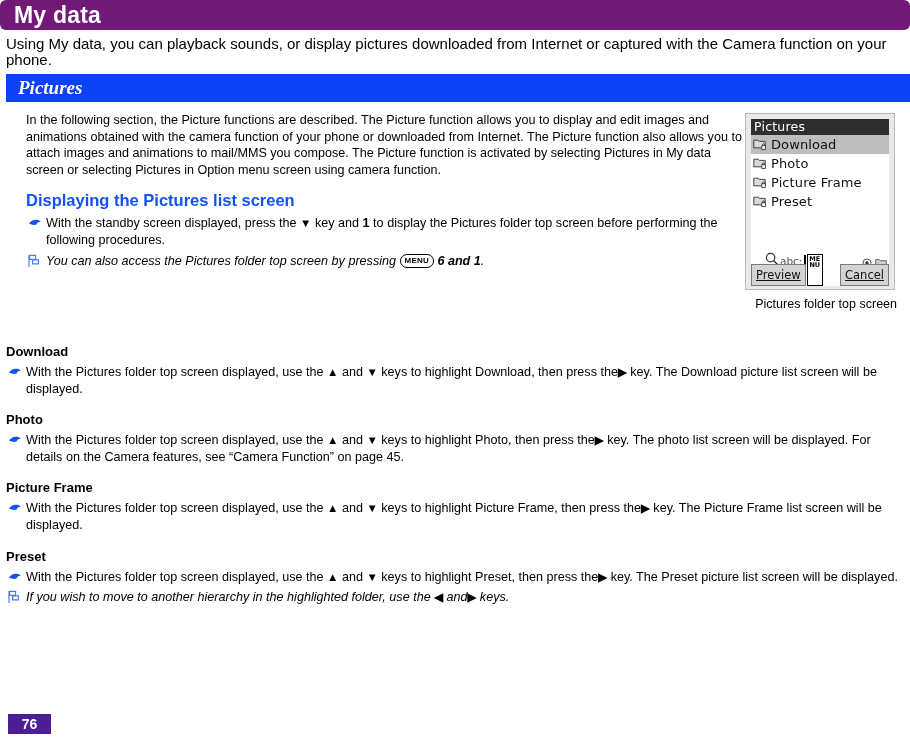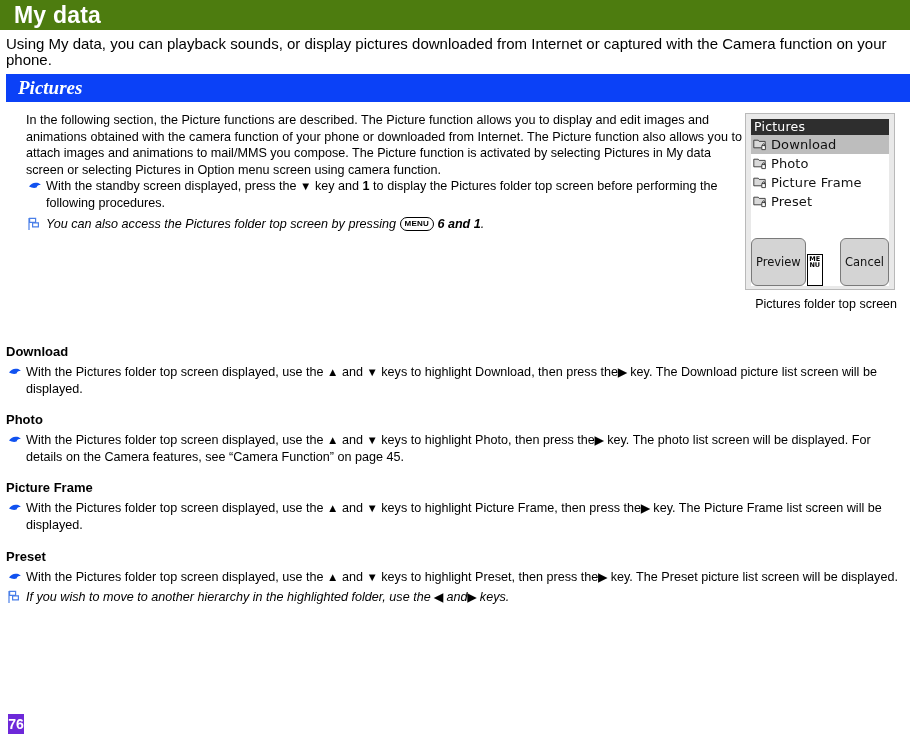--- a/index.html
+++ b/index.html
@@ -15,21 +15,22 @@
     color: #000000;
     overflow: hidden;
   }
 
   
   .title-bar {
     position: absolute;
     left: 0; top: 0;
     width: 910px;
     height: 30px;
-    background: #4d7c0f;
+    background: #701a75;
+    border-radius: 6px;
   }
   .title-bar .title-text {
     position: absolute;
     left: 14px;
     top: 1px;
     font-size: 23px;
     font-weight: bold;
     color: #ffffff;
     letter-spacing: 0.2px;
     line-height: 28px;
@@ -236,26 +237,27 @@
   }
   .ps-softkeys {
     display: flex;
     align-items: flex-end;
     height: 17px;
     position: relative;
   }
   .softkey {
     background: #d4d4d4;
     border: 1px solid #7a7a7a;
-    border-radius: 6px;
+    border-radius: 0;
     font-size: 11.5px;
     line-height: 14px;
-    padding: 16px 4px;
+    padding: 3px 4px;
     color: #111;
     font-family: "DejaVu Sans", sans-serif;
+    text-decoration: underline;
   }
   .softkey.left { margin-left: 0px; }
   .softkey.right { position: absolute; right: 0px; }
   .menu-glyph {
     width: 16px;
     height: 32px;
     background: #ffffff;
     border: 1.5px solid #000;
     margin-left: 1px;
     font-size: 6.5px;
@@ -271,23 +273,23 @@
     font-size: 12.5px;
     text-align: right;
     line-height: 16px;
   }
 
   
   .page-num {
     position: absolute;
     left: 8px;
     top: 714px;
-    width: 16px;
+    width: 43px;
     height: 20px;
-    background: #6d28d9;
+    background: #4c1d95;
     color: #ffffff;
     font-size: 14px;
     font-weight: bold;
     text-align: center;
     line-height: 20px;
   }
 </style>
 </head>
 <body>
 
@@ -298,20 +300,21 @@
 <div class="intro">Using My data, you can playback sounds, or display pictures downloaded from Internet or captured with the Camera function on your phone.</div>
 
 <div class="section-bar">
   <div class="section-text">Pictures</div>
 </div>
 
 <div class="body-col">
 
   <p class="para">In the following section, the Picture functions are described.  The Picture function allows you to display and edit images and animations obtained with the camera function of your phone or downloaded from Internet.  The Picture function also allows you to attach images and animations to mail/MMS you compose.  The Picture function is activated by selecting Pictures in My data screen or selecting Pictures in Option menu screen using camera function.</p>
 
+  <div class="h2">Displaying the Pictures list screen</div>
 
   <div class="step">
     <span class="bullet-icon">
       <svg viewBox="0 0 14 12" width="14" height="12">
           <path d="M1 6.6 C3 3.2 6.2 2.2 9.2 2.8 C10.6 3.1 11.8 3.9 12.9 5.0 C11.5 5.0 10.6 5.1 9.9 5.5 C9.3 5.9 8.9 6.6 8.6 7.6 C6.4 8.2 3.6 8.0 1 6.6 Z" fill="#1152F0"></path>
         </svg>
     </span>
     <span>With the standby screen displayed, press the </span><span class="key-arrow bold">▼</span><span> key and </span><span class="bold">1</span><span> to display the Pictures folder top screen before performing the following procedures.</span>
   </div>
 

